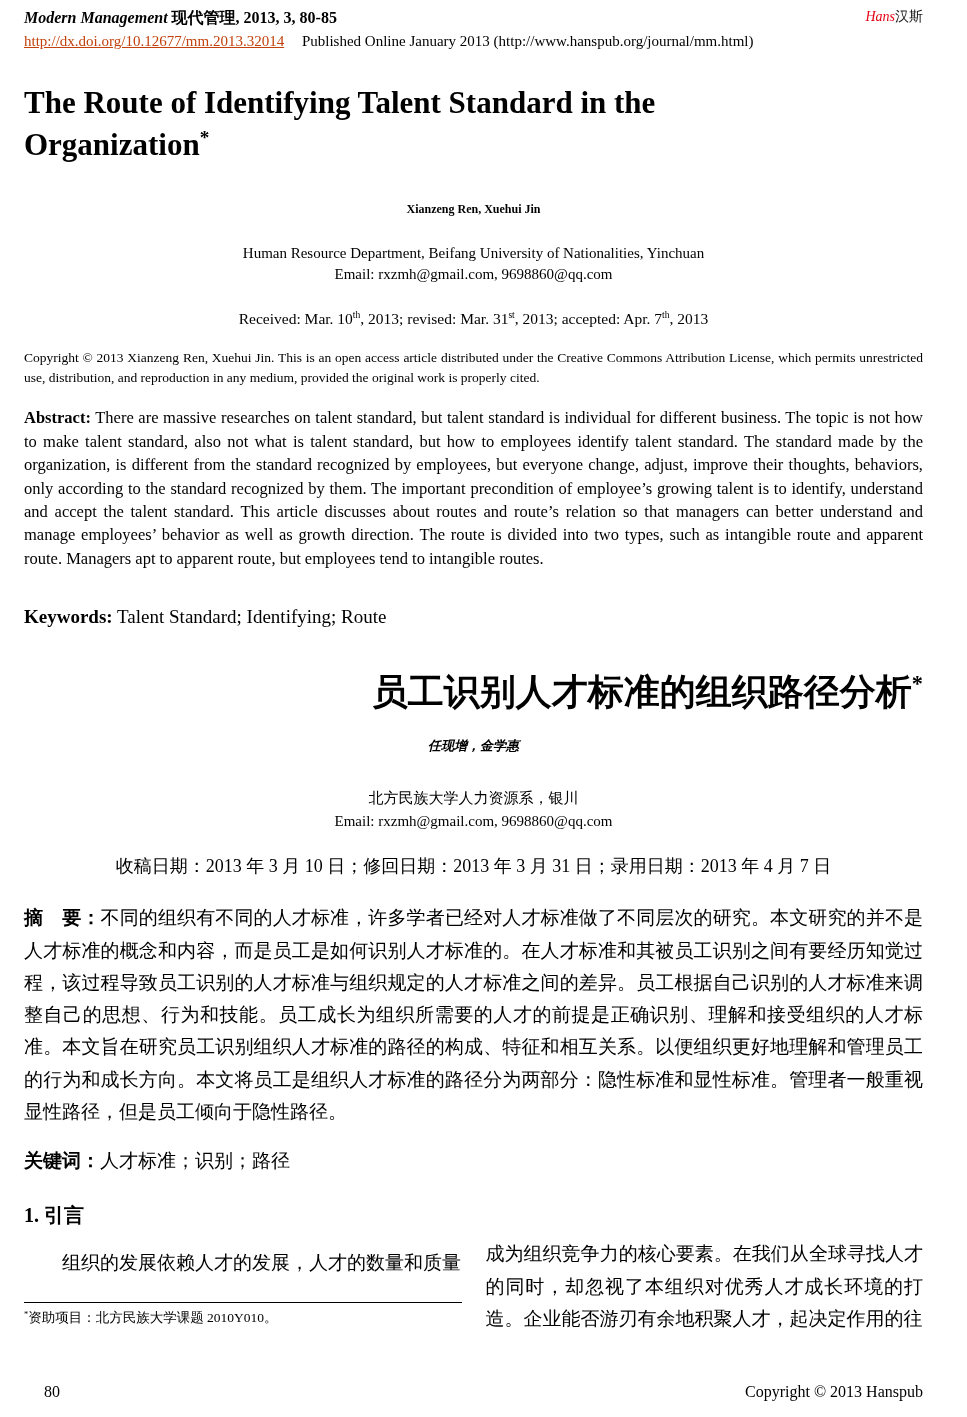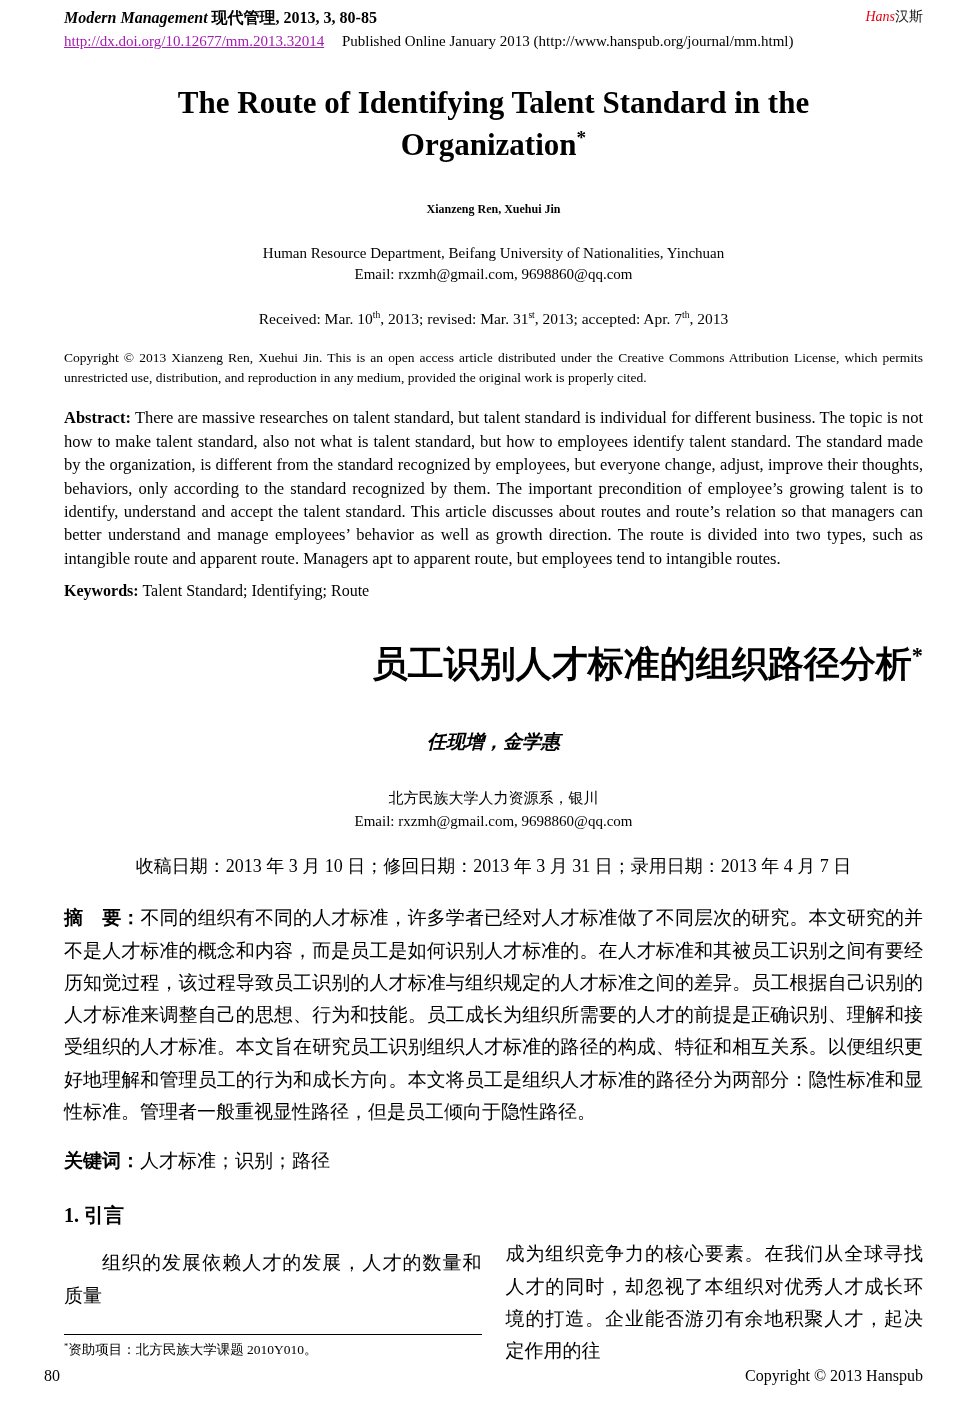--- a/index.html
+++ b/index.html
@@ -3,66 +3,66 @@
 <meta charset="utf-8">
 <style>
   * { margin:0; padding:0; box-sizing:border-box; }
   html, body { background:#ffffff; }
   body {
     width:967px; height:1417px;
     position:relative; overflow:hidden;
     color:#000;
     font-family:"Liberation Serif", serif;
   }
-  .page { padding:8px 44px 0 64px; }
+  .page { padding:8px 44px 0 24px; }
 
   
   .header { display:flex; justify-content:space-between; align-items:flex-start; }
   .journal-line { font-size:16px; font-weight:bold; }
   .jname { font-style:italic; }
   .doi-line { font-size:15px; margin-top:4px; }
-  .doi { text-decoration:underline; color:#a21caf; cursor:pointer; }
+  .doi { text-decoration:underline; color:#c2410c; cursor:pointer; }
   .pub { margin-left:14px; }
   .logo { font-size:14px; font-weight:normal; line-height:1; margin-top:2px; white-space:nowrap; }
   .logo-hans { color:#e60012; font-style:italic; }
   .logo-cn { color:#1a1a1a; }
 
   
-  .title { text-align:center; font-size:31px; font-weight:bold; line-height:1.35; margin-top:32px; }
+  .title { text-align:left; font-size:31px; font-weight:bold; line-height:1.35; margin-top:32px; }
   .authors { text-align:center; font-size:12px; font-weight:bold; margin-top:36px; }
   .affil { text-align:center; font-size:15px; line-height:1.4; margin-top:26px; }
   .received { text-align:center; font-size:15.5px; margin-top:24px; }
   sup { font-size:0.62em; }
   .copyright { font-size:13.5px; line-height:1.5; text-align:justify; margin-top:20px; }
   .abstract { font-size:16.5px; line-height:1.42; text-align:justify; margin-top:18px; }
-  .kw { font-size:16px; margin-top:12px; }
+  .kw { font-size:19px; margin-top:36px; }
   .lab { font-weight:bold; }
 
   
   .cn-title { text-align:right; font-size:36px; font-weight:bold; margin-top:40px; }
-  .cn-authors { text-align:center; font-size:19px; font-weight:bold; font-style:italic; margin-top:40px; }
+  .cn-authors { text-align:center; font-size:13px; font-weight:bold; font-style:italic; margin-top:20px; }
   .cn-affil { text-align:center; font-size:15px; line-height:1.5; margin-top:32px; }
   .cn-received { text-align:center; font-size:18px; margin-top:22px; }
   .cn-abstract { font-size:19px; line-height:1.7; text-align:justify; margin-top:24px; }
   .cn-kw { font-size:19px; margin-top:20px; }
 
   
   .columns { display:flex; gap:24px; margin-top:28px; }
   .col { flex:1 1 0; min-width:0; }
   .sec { font-size:20px; font-weight:bold; margin-bottom:18px; }
   .cnbody { font-size:19px; line-height:1.7; text-align:justify; }
   .indent { text-indent:2em; }
   .col-right { padding-top:36px; }
   .footnote-area { margin-top:22px; }
   .fn-rule { border-top:1px solid #000; width:100%; margin-bottom:6px; }
   .fn { font-size:13.5px; }
 
   
   .footer {
-    position:absolute; left:44px; right:44px; bottom:32px;
+    position:absolute; left:44px; right:44px; bottom:16px;
     display:flex; justify-content:space-between;
     font-size:16px;
   }
 </style>
 </head>
 <body>
 
 <div class="page">
 
   <div class="header">

